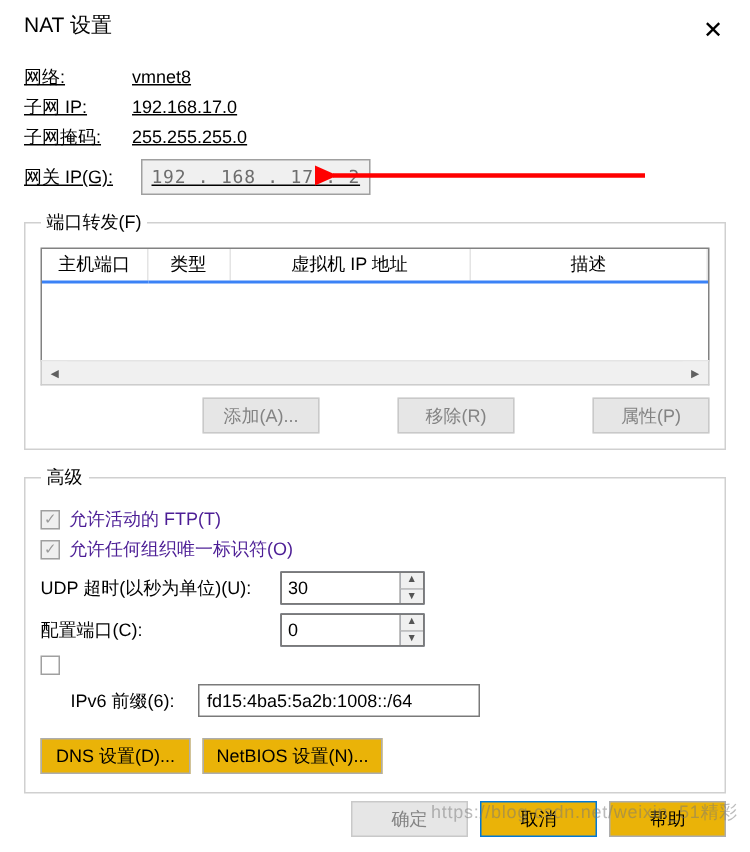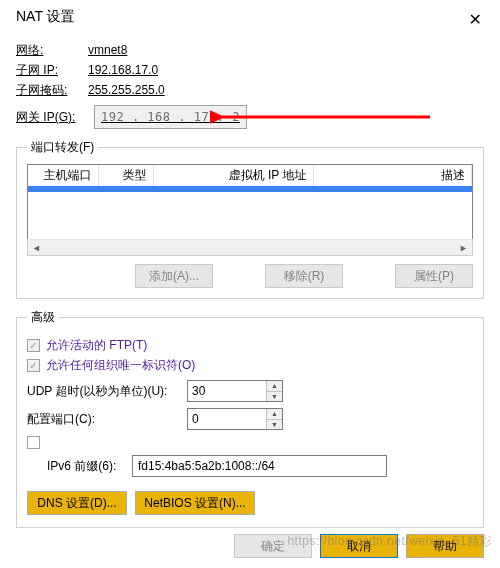--- a/index.html
+++ b/index.html
@@ -54,25 +54,25 @@
   }
   fieldset legend { padding: 0 4px; }
   .table-wrap {
     border: 1px solid #828282;
     background: #fff;
     height: 76px;
     overflow: hidden;
   }
   table { width: 100%; border-collapse: collapse; font-size: 12px; }
   thead th {
-    text-align: right;
+    text-align: center;
     font-weight: normal;
     background: #fff;
     border-right: 1px solid #e4e4e4;
-    border-bottom: 6px solid #3b82f6;
+    border-bottom: 2px solid #3b82f6;
     padding: 2px 6px;
     height: 20px;
   }
   .scrollbar-row {
     display: flex;
     align-items: center;
     border: 1px solid #cdcdcd;
     border-top: 1px solid #e4e4e4;
     height: 17px;
     background: #f0f0f0;
@@ -130,21 +130,21 @@
     flex: 1; display: flex; align-items: center; justify-content: center;
     font-size: 7px; color: #555; background: #f0f0f0;
     border-bottom: 1px solid #c0c0c0;
   }
   .spin-btns div:last-child { border-bottom: none; }
   .textinput {
     border: 1px solid #7a7a7a;
     padding: 3px 5px;
     font-family: inherit; font-size: 12px;
     background: #fff;
-    width: 255px;
+    width: 188px;
     height: 22px;
   }
   .indent { margin-left: 20px; }
   .bottom-btns {
     position: absolute;
     right: 16px;
     bottom: 10px;
     display: flex;
     gap: 8px;
   }

